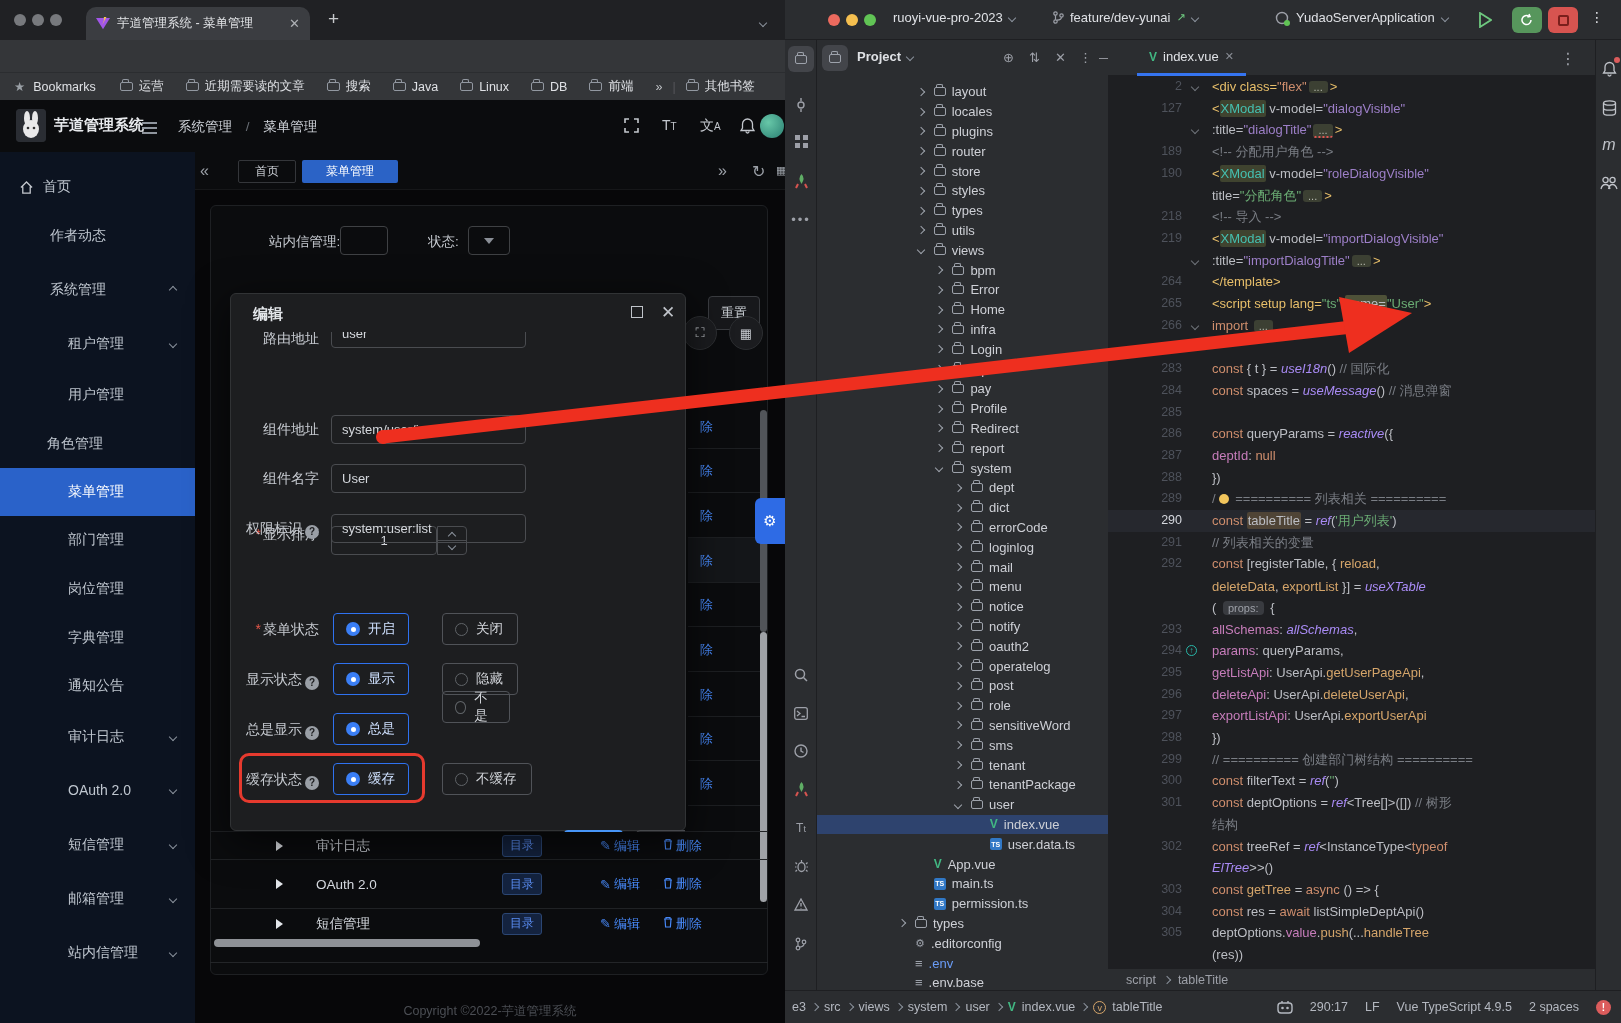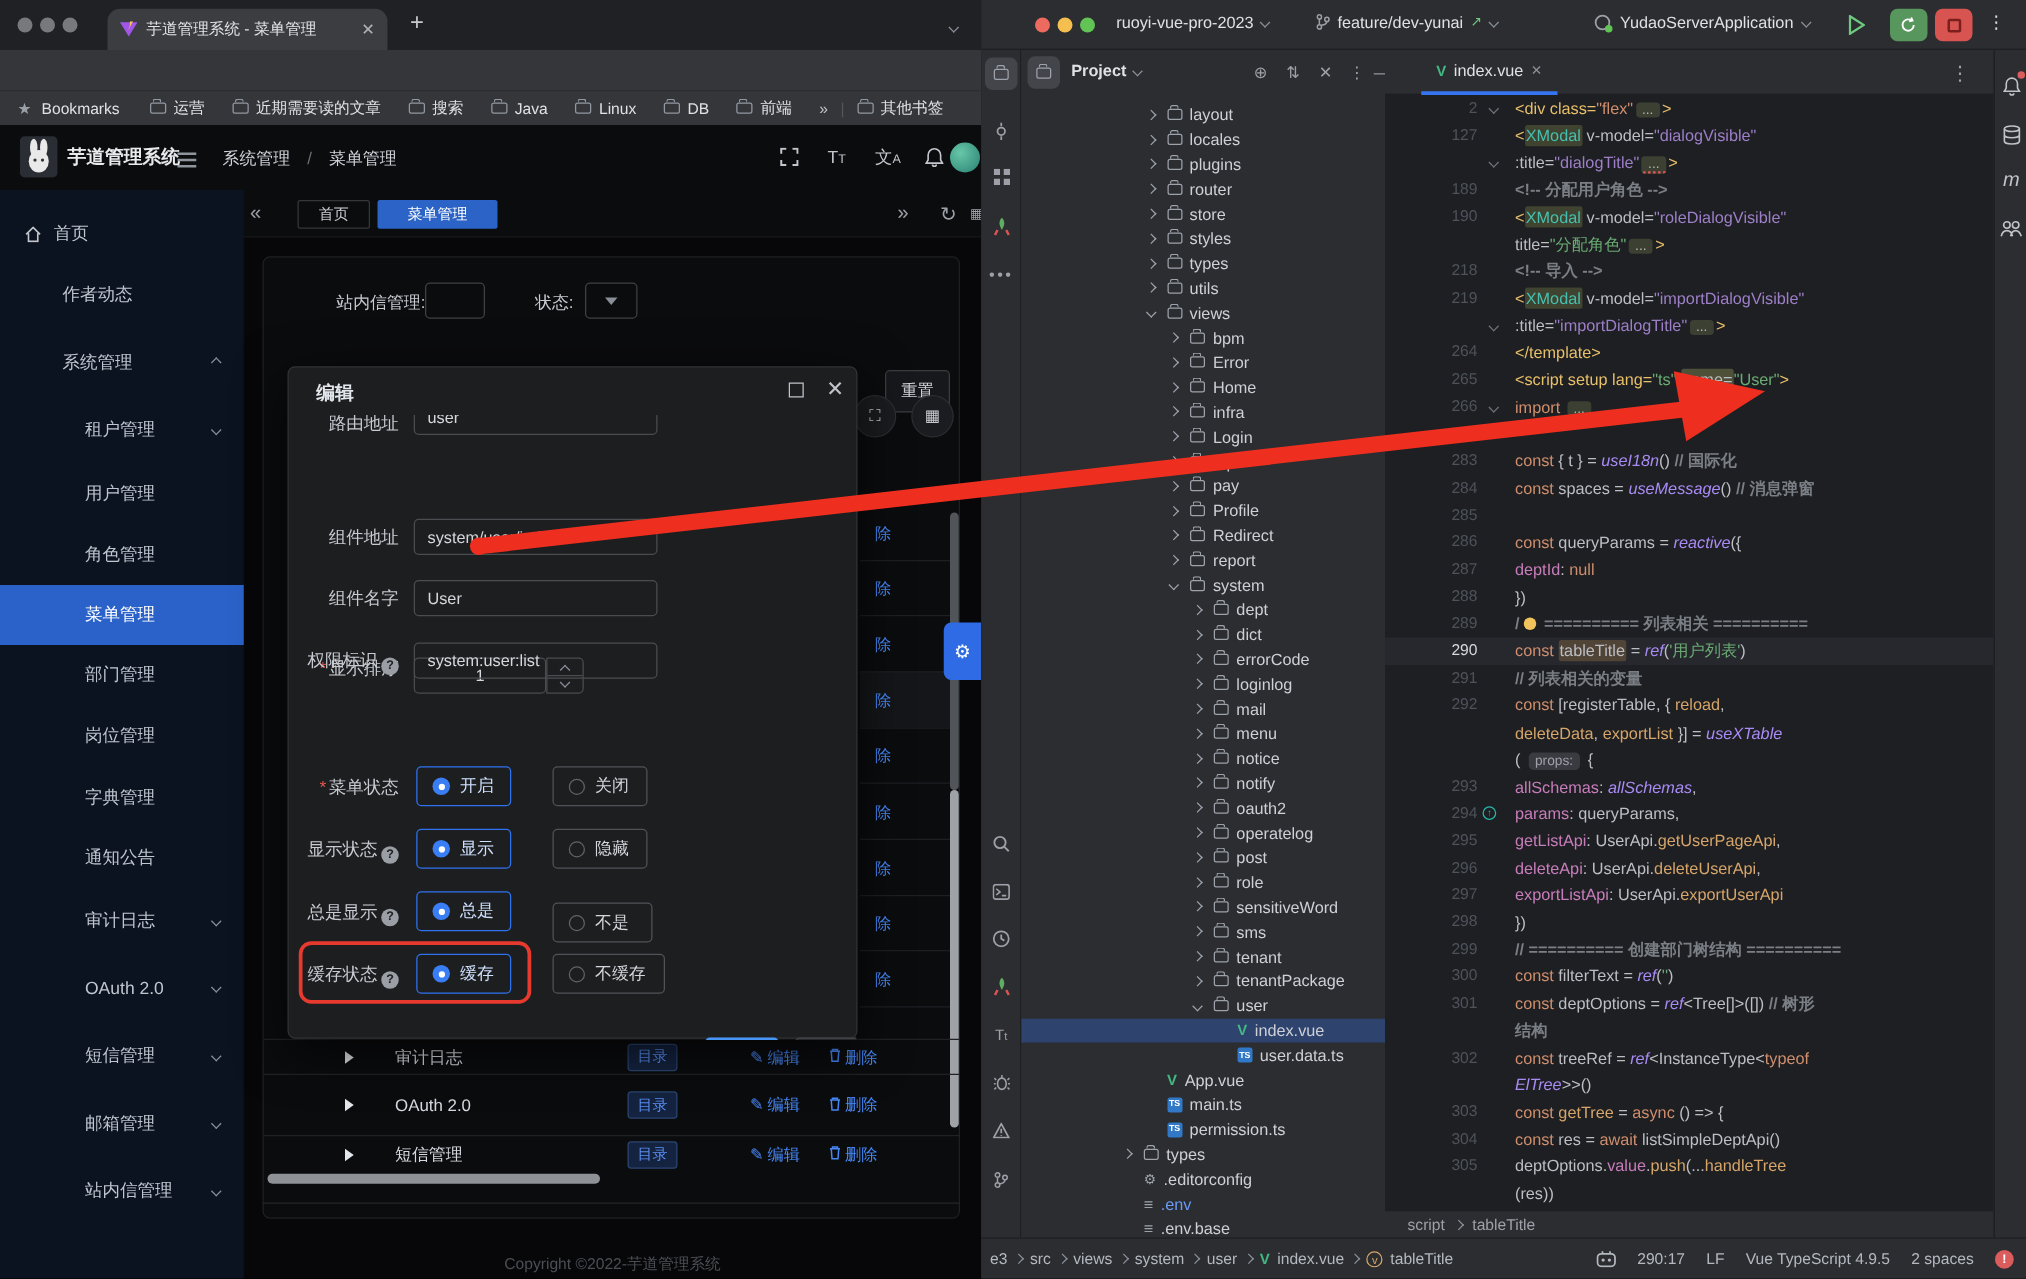--- a/index.html
+++ b/index.html
@@ -103,21 +103,21 @@
   .e-tabs{position:absolute;left:0;top:0;width:487px;height:36px;background:#2b2d30;border-bottom:1px solid #1e1f22;}
   .e-tab{position:absolute;left:29px;top:0;height:36px;display:flex;align-items:center;gap:6px;color:#dfe1e5;font-size:13px;padding:0 12px;border-bottom:3px solid #3574f0;}
   .e-lines{position:absolute;left:0;top:36px;width:487px;height:892px;overflow:hidden;font-family:"DejaVu Sans Mono",monospace;font-size:13px;}
   .crow{position:absolute;left:0;width:487px;height:21.7px;line-height:21.7px;white-space:nowrap;}
   .crow.cur{background:#26282e;}
   .ln{position:absolute;left:0;top:0;width:74px;text-align:right;color:#4e525b;font-size:12.5px;}
   .crow.cur .ln{color:#d5d8de;}
   .farw{position:absolute;left:84px;top:8px;width:6px;height:6px;border-right:1.3px solid #6f737a;border-bottom:1.3px solid #6f737a;transform:rotate(45deg);}
   .ctx{position:absolute;left:104px;top:0;color:#bcbec4;}
   .sk{color:#cf8e6d;} .sp{color:#bcbec4;} .st{color:#e8bf6a;} .sd{color:#9d7fc8;}
-  .ss{color:#6aab73;} .sm{color:#d5a56a;} .sg{color:#7a7e85;font-weight:bold;} .sr{color:#c77dbb;}
+  .ss{color:#6aab73;} .sm{color:#d5a56a;} .sg{color:#7a7e85;} .sr{color:#c77dbb;}
   .sf{color:#a98bf5;font-style:italic;}
   .sc{color:#45c0b0;background:#3f432f;padding:1px 1px;border-radius:2px;}
   .fd{background:#3c4033;color:#b5b8ad;padding:0 5px;border-radius:3px;margin:0 2px;font-size:11px;}
   .fdq{border-bottom:2px dotted #e15553;}
   .nb{background:#4e5138;border-radius:2px;color:#bcbec4;padding:1px 1px;}
   .tb{background:#4f4436;border-radius:2px;color:#bcbec4;padding:1px 1px;}
   .il{background:#393b40;color:#9da0a8;border-radius:4px;font-size:11px;padding:1px 5px;margin:0 3px;}
   .bulb{display:inline-block;width:10px;height:10px;border-radius:50%;background:#f2c55c;margin:0 3px;vertical-align:-1px;}
   .gicon{position:absolute;left:78px;top:5px;width:11px;height:11px;border:1.4px solid #29b6a8;border-radius:50%;color:#29b6a8;font-size:8px;line-height:9px;text-align:center;}
   .e-crumb{position:absolute;left:323px;top:968px;width:487px;height:22px;background:#2b2d30;border-top:1px solid #1e1f22;color:#9da0a8;font-size:12.5px;display:flex;align-items:center;padding-left:18px;gap:8px;}
@@ -296,21 +296,21 @@
             <span>系统管理</span>
             <span class="chv up" style="position: absolute; left: 170px;"></span>
           </div>
           <div class="side-item" style="top: 180px; padding-left: 68px;">
             <span>租户管理</span>
             <span class="chv down" style="position: absolute; left: 170px;"></span>
           </div>
           <div class="side-item" style="top: 231px; padding-left: 68px;">
             <span>用户管理</span>
           </div>
-          <div class="side-item" style="top: 280px; padding-left: 68px;">
+          <div class="side-item" style="top: 280px; padding-left: 47px;">
             <span>角色管理</span>
           </div>
           <div class="side-item" style="top: 328px; padding-left: 68px; color: rgb(255, 255, 255);">
             <span>菜单管理</span>
           </div>
           <div class="side-item" style="top: 376px; padding-left: 68px;">
             <span>部门管理</span>
           </div>
           <div class="side-item" style="top: 425px; padding-left: 68px;">
             <span>岗位管理</span>
@@ -469,21 +469,21 @@
             </div>
             <div class="rbox off" style="left: 211px; top: 331px; width: 76px;">
               <span class="rring"></span>
               <span>隐藏</span>
             </div>
             <span class="m-label" style="top: 389px;">总是显示<span class="qmark">?</span></span>
             <div class="rbox on" style="left: 102px; top: 381px; width: 76px;">
               <span class="rdot"></span>
               <span>总是</span>
             </div>
-            <div class="rbox off" style="left: 211px; top: 390px; width: 80px;">
+            <div class="rbox off" style="left: 211px; top: 359px; width: 68px;">
               <span class="rring"></span>
               <span>不是</span>
             </div>
             <span class="m-label" style="top: 439px;">缓存状态<span class="qmark">?</span></span>
             <div class="rbox on" style="left: 102px; top: 431px; width: 76px;">
               <span class="rdot"></span>
               <span>缓存</span>
             </div>
             <div class="rbox off" style="left: 211px; top: 431px; width: 90px;">
               <span class="rring"></span>

